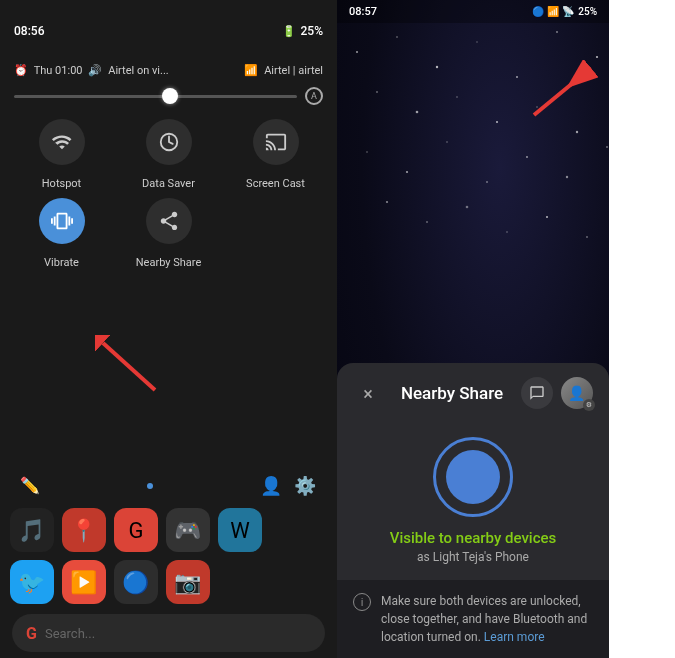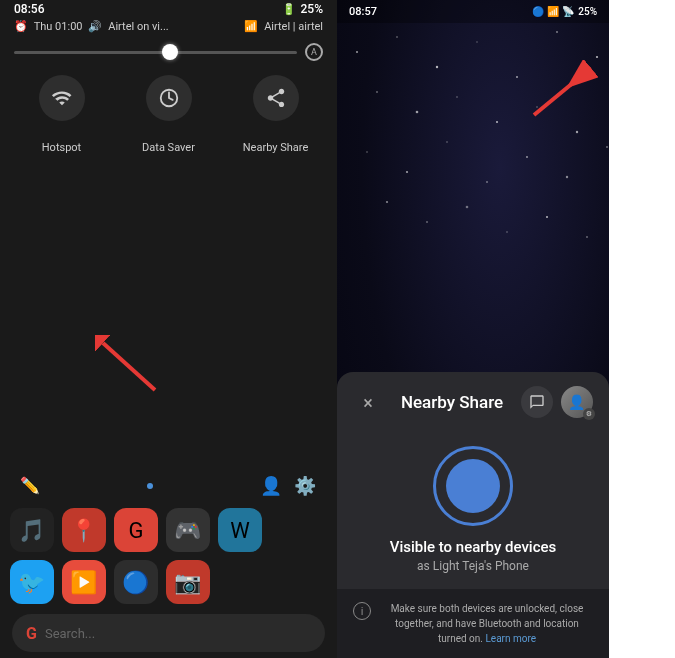--- a/index.html
+++ b/index.html
@@ -19,21 +19,21 @@
       display: flex;
       flex-direction: column;
       overflow: hidden;
       position: relative;
     }
 
     .status-bar-left {
       display: flex;
       justify-content: space-between;
       align-items: center;
-      padding: 2px 14px;
+      padding: 24px 14px;
       color: #ffffff;
       font-size: 12px;
       font-weight: 500;
     }
 
     .notification-bar {
       display: flex;
       align-items: center;
       padding: 2px 14px 6px;
       color: #cccccc;
@@ -84,21 +84,21 @@
       display: grid;
       grid-template-columns: repeat(3, 1fr);
       gap: 8px;
       padding: 6px 12px;
     }
 
     .qs-tile {
       display: flex;
       flex-direction: column;
       align-items: center;
-      gap: 20px;
+      gap: 12px;
     }
 
     .qs-icon {
       width: 46px;
       height: 46px;
       border-radius: 50%;
       background: #2e2e2e;
       display: flex;
       align-items: center;
       justify-content: center;
@@ -328,21 +328,21 @@
       display: flex;
       align-items: center;
       justify-content: center;
     }
 
     .visibility-text {
       text-align: center;
     }
 
     .visibility-title {
-      color: #ffffff;
+      color: #84cc16;
       font-size: 15px;
       font-weight: 500;
       margin-bottom: 3px;
     }
 
     .visibility-sub {
       color: #aaaaaa;
       font-size: 12px;
     }
 
@@ -363,23 +363,22 @@
       align-items: center;
       justify-content: center;
       color: #888;
       font-size: 11px;
       flex-shrink: 0;
       margin-top: 1px;
     }
 
     .footer-text {
       color: #aaaaaa;
-      font-size: 10px;
+      font-size: 12px;
       line-height: 1.5;
-      text-align: center;
     }
 
     .footer-link {
       color: #5b9bd5;
       text-decoration: none;
     }
 
     
     .red-arrow {
       position: absolute;
@@ -440,23 +439,39 @@
     <div class="qs-tile">
       <div class="qs-icon">
         <svg width="22" height="22" viewBox="0 0 24 24" fill="#ccc">
             <circle cx="12" cy="12" r="9" stroke="#ccc" stroke-width="2" fill="none"></circle>
             <path d="M12 6v6l4 2" stroke="#ccc" stroke-width="2" fill="none" stroke-linecap="round"></path>
           </svg>
       </div>
       <span class="qs-label">Data Saver</span>
     </div>
 
-
-
-
+    <div class="qs-tile">
+      <div class="qs-icon">
+        <svg width="22" height="22" viewBox="0 0 24 24" fill="#ccc">
+            <path d="M21 3H3c-1.1 0-2 .9-2 2v3h2V5h18v14h-7v2h7c1.1 0 2-.9 2-2V5c0-1.1-.9-2-2-2zM1 18v3h3c0-1.66-1.34-3-3-3zm0-4v2c2.76 0 5 2.24 5 5H8c0-3.87-3.13-7-7-7zm0-4v2c4.97 0 9 4.03 9 9h2c0-6.08-4.93-11-11-11z"></path>
+          </svg>
+      </div>
+      <span class="qs-label">Screen Cast</span>
+    </div>
+
+
+
+    <div class="qs-tile">
+      <div class="qs-icon active">
+        <svg width="22" height="22" viewBox="0 0 24 24" fill="#fff">
+            <path d="M0 15h2V9H0v6zm3 2h2V7H3v10zm19-8v6h2V9h-2zm-3 8h2V7h-2v10zM16.5 3h-9C6.67 3 6 3.67 6 4.5v15c0 .83.67 1.5 1.5 1.5h9c.83 0 1.5-.67 1.5-1.5v-15c0-.83-.67-1.5-1.5-1.5zM16 19H8V5h8v14z"></path>
+          </svg>
+      </div>
+      <span class="qs-label">Vibrate</span>
+    </div>
 
 
     <div class="qs-tile">
       <div class="qs-icon">
         <svg width="22" height="22" viewBox="0 0 24 24" fill="#ccc">
             <path d="M18 16.08c-.76 0-1.44.3-1.96.77L8.91 12.7c.05-.23.09-.46.09-.7s-.04-.47-.09-.7l7.05-4.11c.54.5 1.25.81 2.04.81 1.66 0 3-1.34 3-3s-1.34-3-3-3-3 1.34-3 3c0 .24.04.47.09.7L8.04 9.81C7.5 9.31 6.79 9 6 9c-1.66 0-3 1.34-3 3s1.34 3 3 3c.79 0 1.5-.31 2.04-.81l7.12 4.16c-.05.21-.08.43-.08.65 0 1.61 1.31 2.92 2.92 2.92 1.61 0 2.92-1.31 2.92-2.92s-1.31-2.92-2.92-2.92z"></path>
           </svg>
       </div>
       <span class="qs-label">Nearby Share</span>
     </div>

